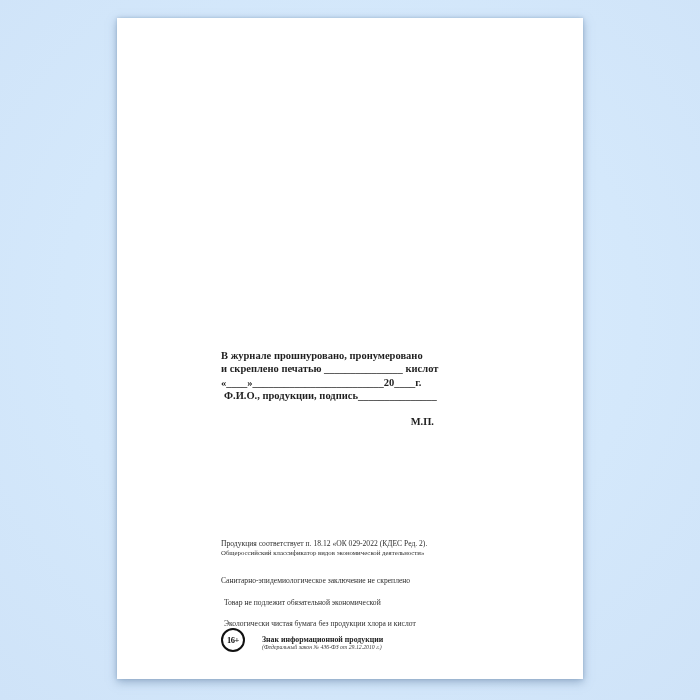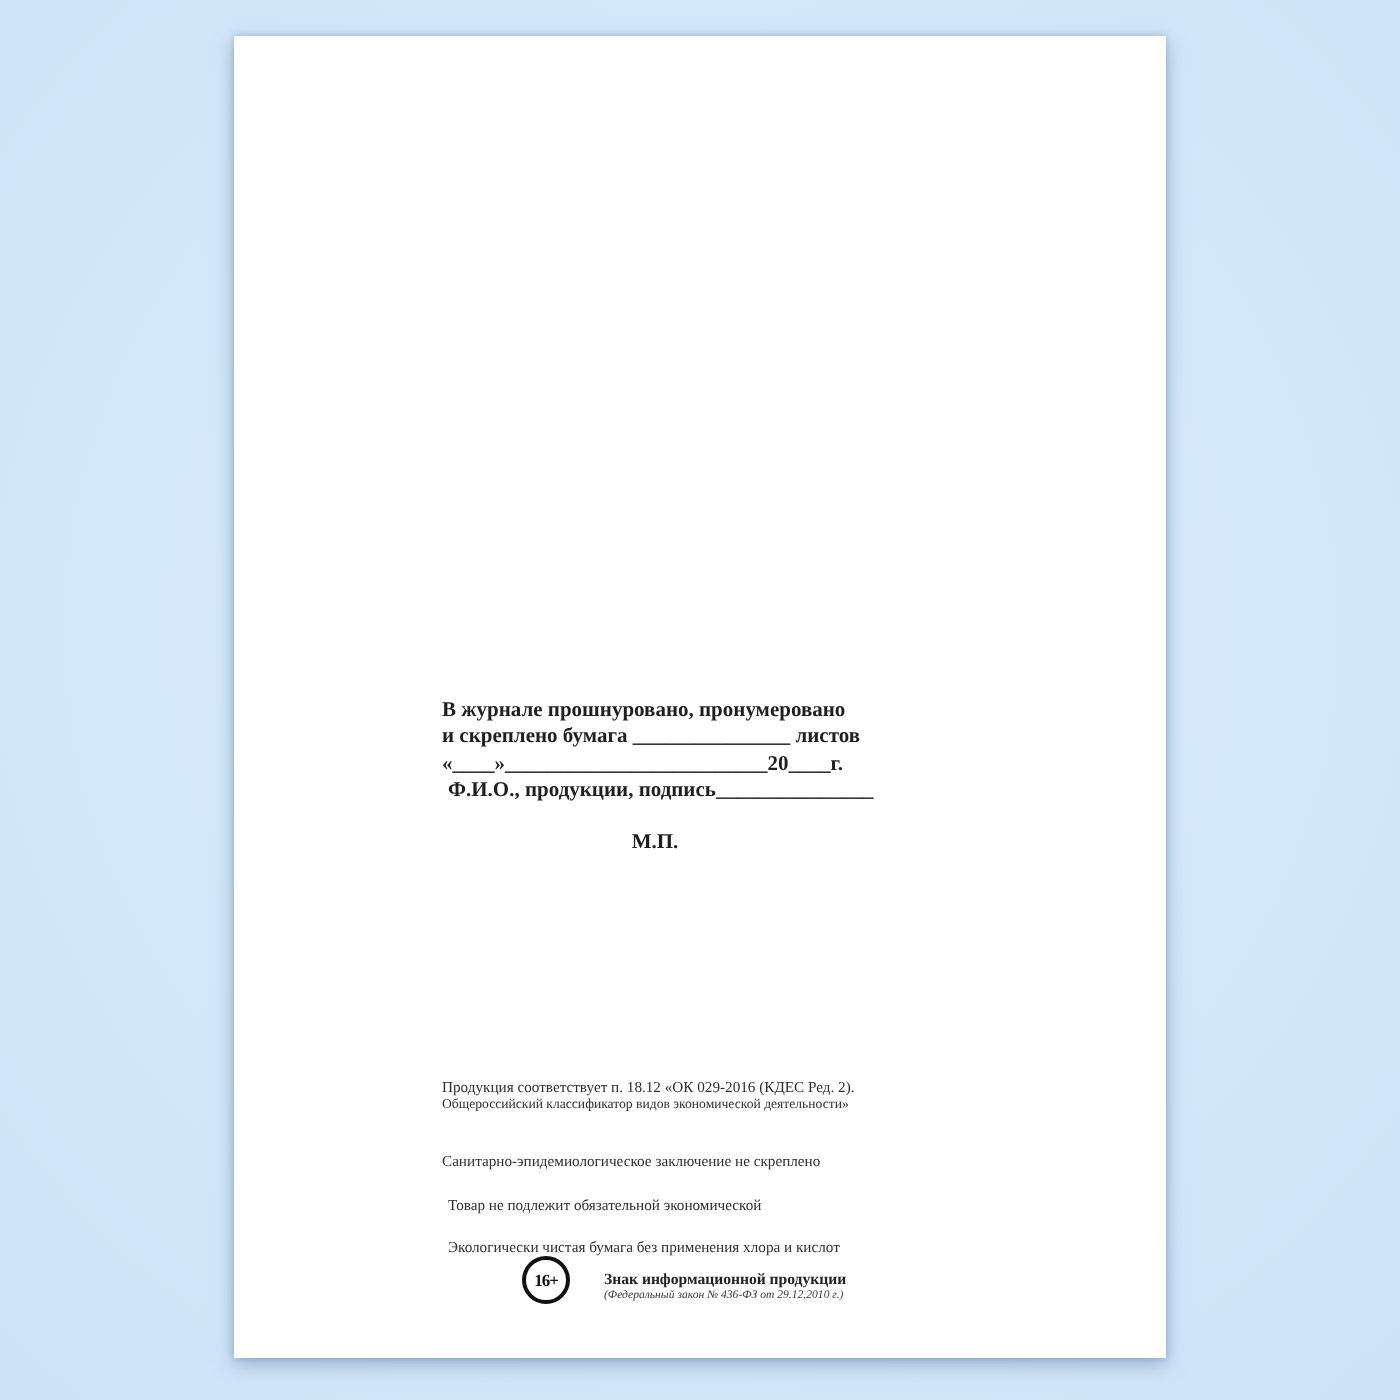--- a/index.html
+++ b/index.html
@@ -34,21 +34,21 @@
     color: #1f1f1f;
     font-weight: bold;
     font-size: 10.5px;
     line-height: 13.4px;
     white-space: nowrap;
   }
   .stamp-block .line { height: 13.4px; }
   .stamp-block .indent { padding-left: 3px; }
   .seal-line {
     margin-top: 12px;
-    text-align: center;
+    text-align: right;
     padding-right: 2px;
     font-weight: bold;
     font-size: 10.5px;
   }
   
   .compliance {
     position: absolute;
     left: 104px;
     top: 521px;
     width: 245px;
@@ -68,22 +68,21 @@
   }
   .note-sanitary { top: 558px; }
   .note-cert     { top: 580px; padding-left: 3px; }
   .note-eco      { top: 601px; padding-left: 3px; }
   
   .age-row {
     position: absolute;
     left: 104px;
     top: 610px;
     display: flex;
-    align-items: flex-end;
-    margin-left: 40px;
+    align-items: center;
   }
   .age-badge {
     width: 20px;
     height: 20px;
     border: 2px solid #111;
     border-radius: 50%;
     display: flex;
     align-items: center;
     justify-content: center;
     font-weight: bold;
@@ -111,34 +110,34 @@
   }
 </style>
 </head>
 <body>
 
 <div class="backdrop">
   <div class="paper">
 
     <div class="stamp-block">
       <div class="line">В журнале прошнуровано, пронумеровано</div>
-      <div class="line">и скреплено бумага _______________ листов</div>
+      <div class="line">и скреплено печатью _______________ кислот</div>
       <div class="line">«____»_________________________20____г.</div>
       <div class="line indent">Ф.И.О., продукции, подпись_______________</div>
       <div class="seal-line">М.П.</div>
     </div>
 
     <div class="compliance">
-      <div class="comp-l1">Продукция соответствует п. 18.12 «ОК 029-2016 (КДЕС Ред. 2).</div>
+      <div class="comp-l1">Продукция соответствует п. 18.12 «ОК 029-2022 (КДЕС Ред. 2).</div>
       <div class="comp-l2">Общероссийский классификатор видов экономической деятельности»</div>
     </div>
 
     <div class="note note-sanitary">Санитарно-эпидемиологическое заключение не скреплено</div>
     <div class="note note-cert">Товар не подлежит обязательной экономической</div>
-    <div class="note note-eco">Экологически чистая бумага без применения хлора и кислот</div>
+    <div class="note note-eco">Экологически чистая бумага без продукции хлора и кислот</div>
 
     <div class="age-row">
       <div class="age-badge">16+</div>
       <div class="age-texts">
         <div class="age-label">Знак информационной продукции</div>
         <div class="age-law">(Федеральный закон № 436-ФЗ от 29.12.2010 г.)</div>
       </div>
     </div>
 
   </div>

